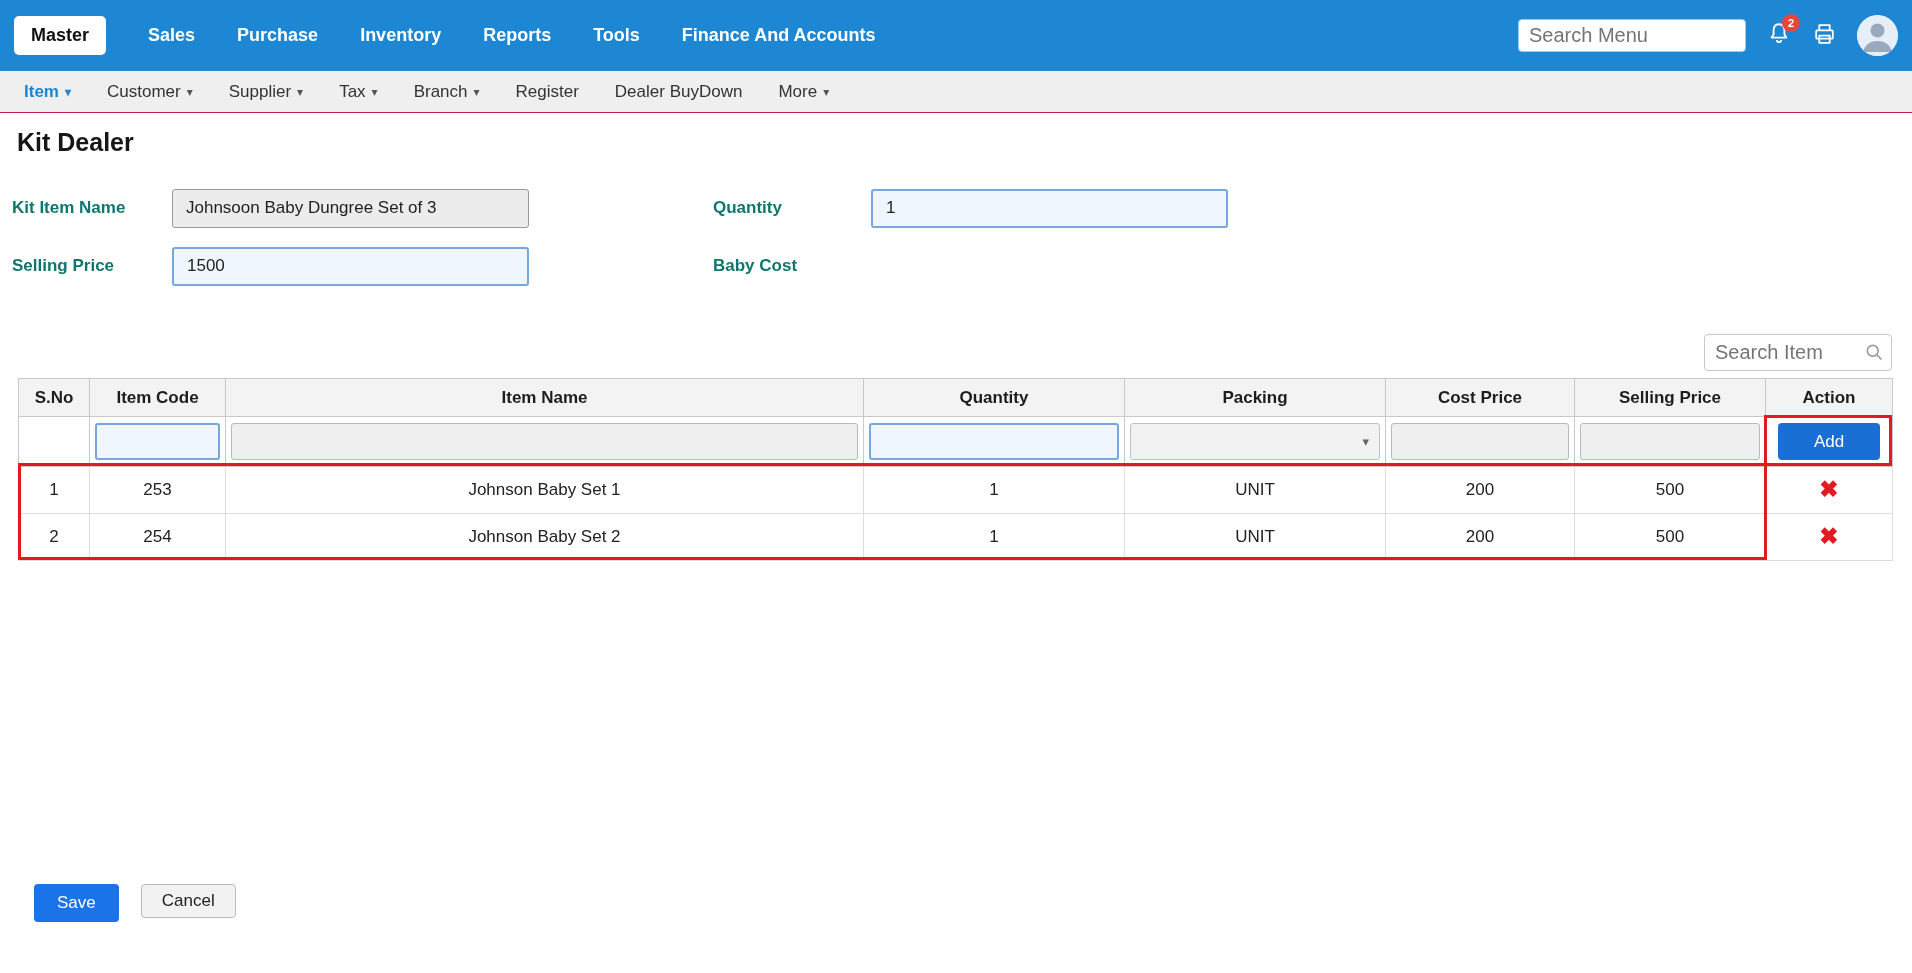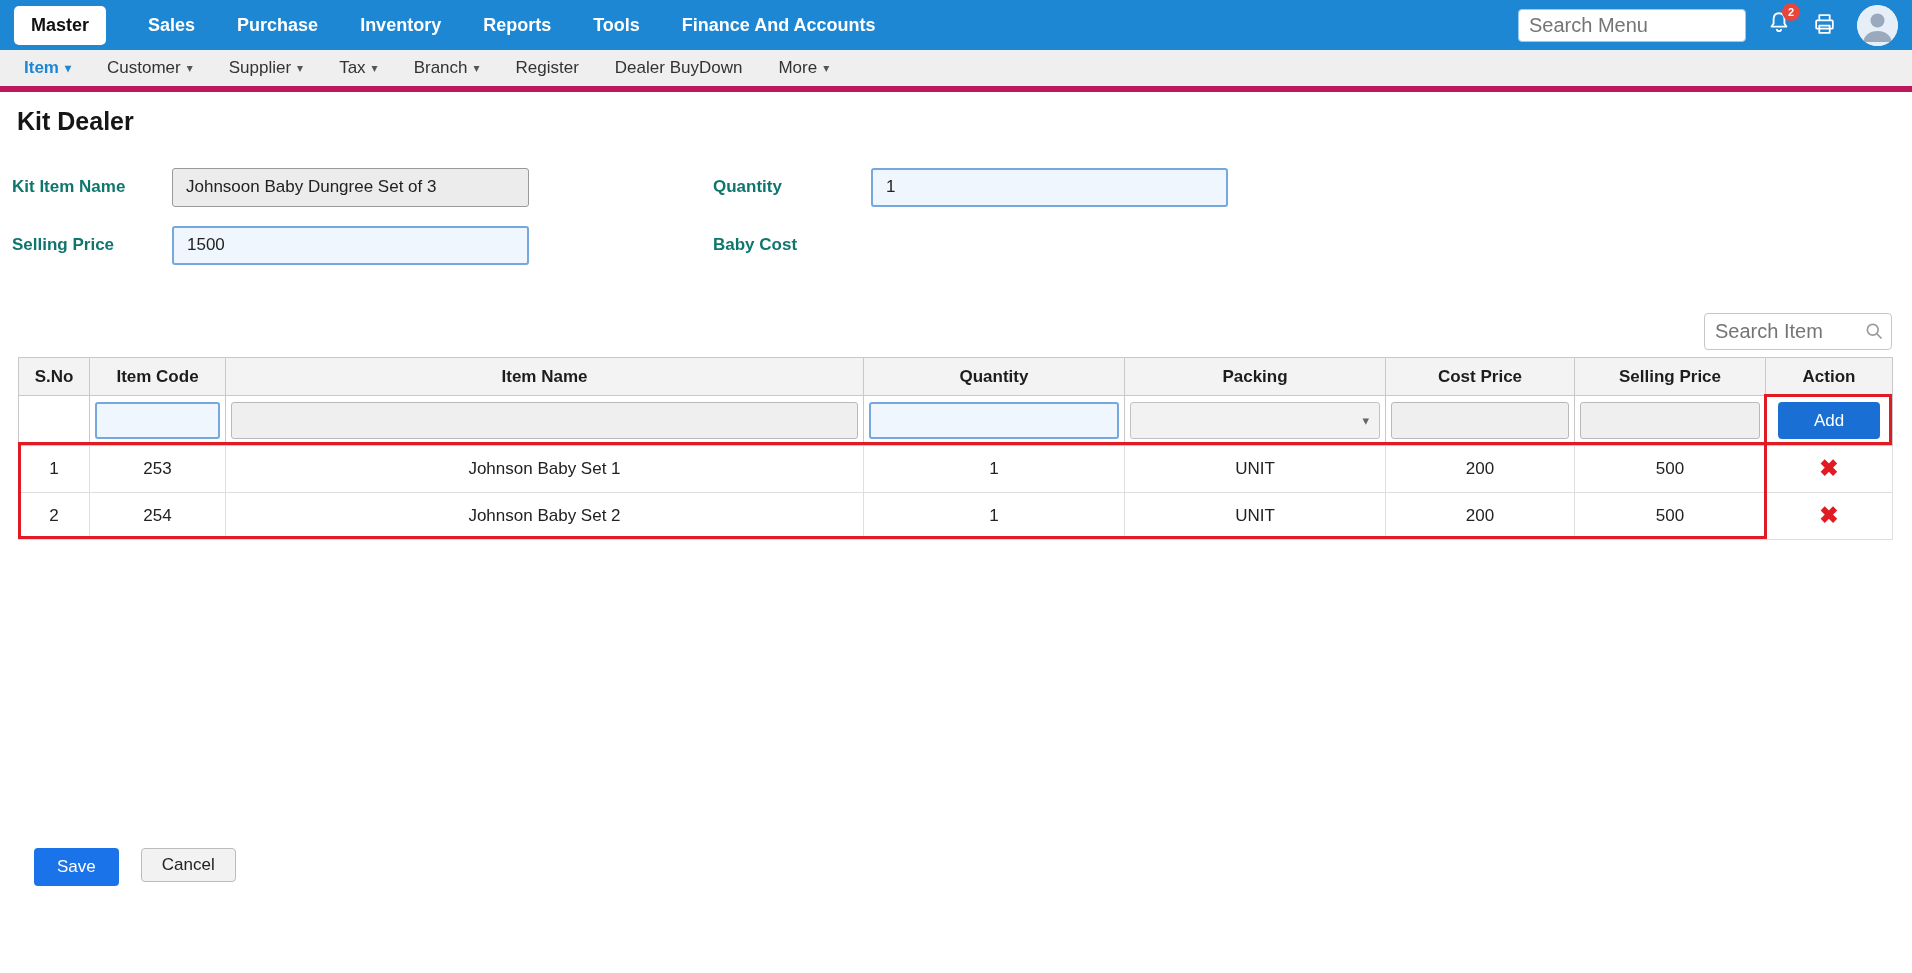--- a/index.html
+++ b/index.html
@@ -7,21 +7,21 @@
   body {
     font-family: "Liberation Sans", sans-serif;
     background: #ffffff;
     position: relative;
     overflow: hidden;
     color: #222;
   }
 
   
   .topnav {
-    height: 50px;
+    height: 71px;
     background: #1e87d3;
     display: flex;
     align-items: center;
     justify-content: space-between;
     padding: 10px 14px;
   }
   .topnav-left { display: flex; align-items: center; gap: 42px; }
   .topnav-item {
     color: #ffffff;
     font-size: 18px;
@@ -61,21 +61,21 @@
     width: 41px; height: 41px; border-radius: 50%;
     background: #e6eef8; overflow: hidden;
     display: flex; align-items: center; justify-content: center;
     cursor: pointer;
   }
 
   
   .subnav {
     height: 42px;
     background: #efefef;
-    border-bottom: 6px solid #be185d;
+    border-bottom: 1px solid #be185d;
     display: flex;
     align-items: center;
     gap: 36px;
     padding: 0 24px;
   }
   .subnav-item {
     display: flex; align-items: center; gap: 6px;
     font-size: 17px; color: #333333; cursor: pointer; white-space: nowrap;
   }
   .subnav-item .chev { font-size: 12px; color: #555; }
@@ -165,21 +165,21 @@
     cursor: pointer;
   }
   .delete-x { color: #e01b24; font-size: 23px; font-weight: 700; cursor: pointer; line-height: 1; }
 
   
   .annot { position: absolute; border: 3px solid #e01b24; pointer-events: none; z-index: 5; }
   .annot-rows { left: 0px; top: 85px; width: 1749px; height: 97px; }
   .annot-add  { left: 1746px; top: 37px; width: 128px; height: 51px; }
 
   
-  .footer-actions { position: absolute; left: 34px; top: 848px; display: flex; gap: 22px; }
+  .footer-actions { position: absolute; left: 34px; top: 884px; display: flex; gap: 22px; }
   .save-btn {
     background: #1a73e8; color: #fff;
     border: none; border-radius: 4px;
     padding: 0 23px; height: 38px;
     font-size: 17px; font-family: inherit; cursor: pointer;
   }
   .cancel-btn {
     background: #f2f2f2; color: #222;
     border: 1px solid #bbbbbb; border-radius: 4px;
     padding: 0 20px; height: 34px;

